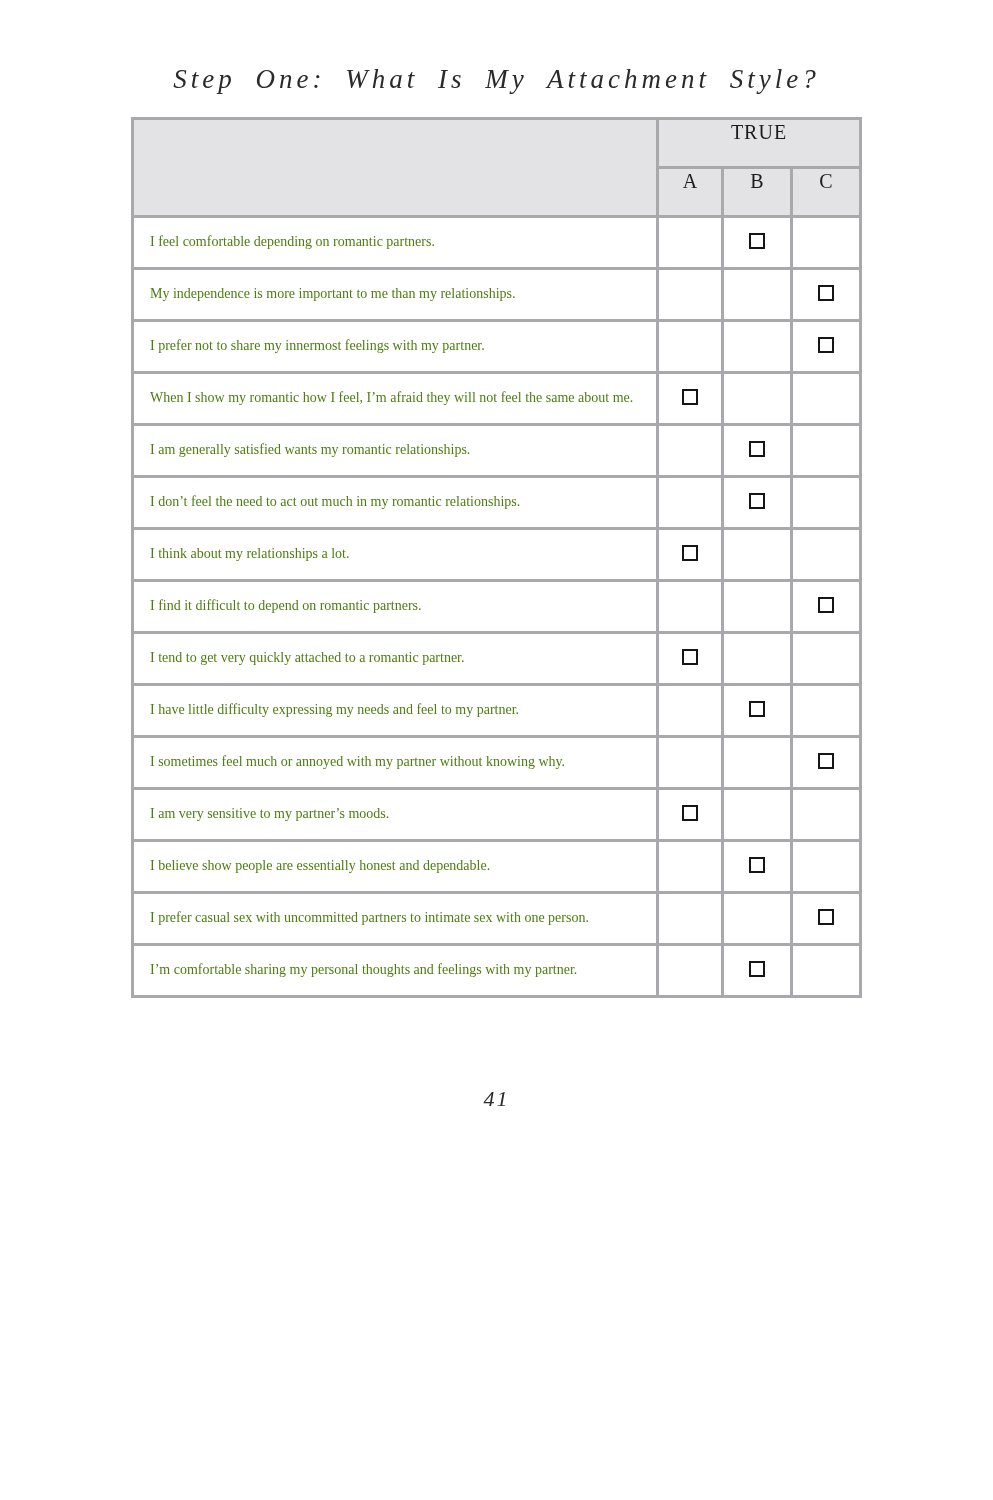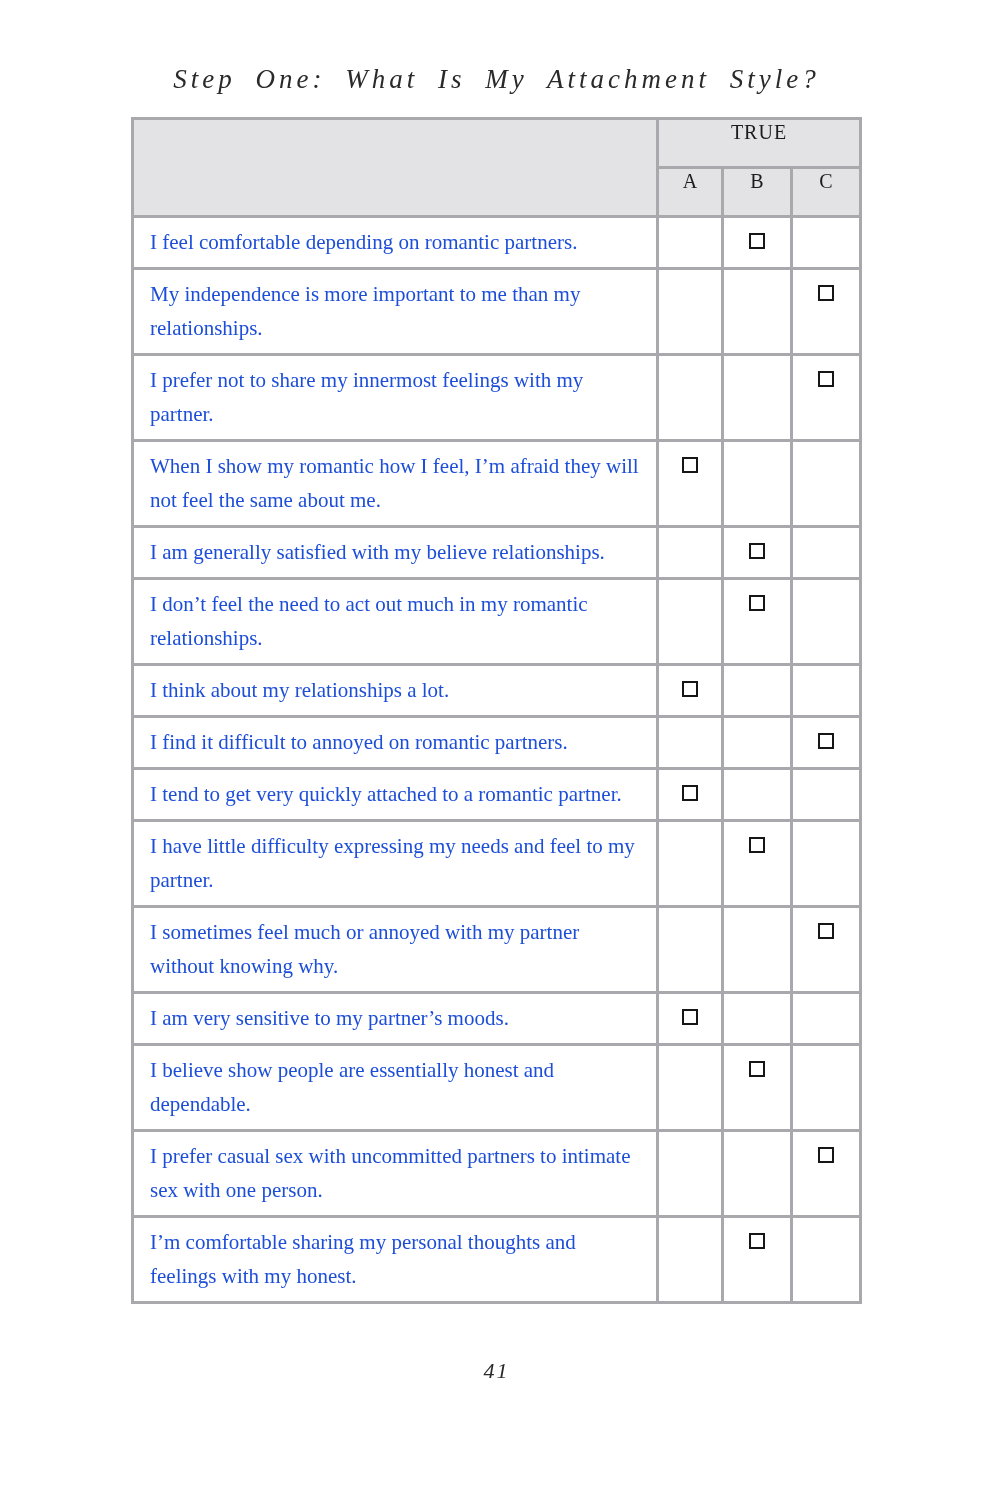--- a/index.html
+++ b/index.html
@@ -59,39 +59,39 @@
     background: #e3e3e6;
     height: 44px;
     text-align: center;
     vertical-align: middle;
     font-weight: 400;
     font-size: 20px;
     color: #1c1c1c;
   }
   td.stmt {
     padding: 7px 14px 8px 16px;
-    font-size: 21px;
+    font-size: 14px;
     line-height: 34px;
     background: #ffffff;
-    color: #1d4ed8;
+    color: #4d7c0f;
   }
   td.chk {
     background: #ffffff;
     text-align: center;
     padding-top: 15px;
   }
   .checkbox {
     display: inline-block;
     width: 12px;
     height: 12px;
     border: 2px solid #161616;
     background: #ffffff;
   }
   .pageno {
-    margin-top: 54px;
+    margin-top: 88px;
     text-align: center;
     font-style: italic;
     font-size: 22px;
     letter-spacing: 2px;
     color: #2a2a2a;
   }
 </style>
 </head>
 <body>
 
@@ -136,39 +136,39 @@
     <td class="chk"></td>
     <td class="chk"><span class="checkbox"></span></td>
   </tr>
         <tr>
     <td class="stmt">When I show my romantic how I feel, I’m afraid they will not feel the same about me.</td>
     <td class="chk"><span class="checkbox"></span></td>
     <td class="chk"></td>
     <td class="chk"></td>
   </tr>
         <tr>
-    <td class="stmt">I am generally satisfied with my believe relationships.</td>
+    <td class="stmt">I am generally satisfied wants my romantic relationships.</td>
     <td class="chk"></td>
     <td class="chk"><span class="checkbox"></span></td>
     <td class="chk"></td>
   </tr>
         <tr>
     <td class="stmt">I don’t feel the need to act out much in my romantic relationships.</td>
     <td class="chk"></td>
     <td class="chk"><span class="checkbox"></span></td>
     <td class="chk"></td>
   </tr>
         <tr>
     <td class="stmt">I think about my relationships a lot.</td>
     <td class="chk"><span class="checkbox"></span></td>
     <td class="chk"></td>
     <td class="chk"></td>
   </tr>
         <tr>
-    <td class="stmt">I find it difficult to annoyed on romantic partners.</td>
+    <td class="stmt">I find it difficult to depend on romantic partners.</td>
     <td class="chk"></td>
     <td class="chk"></td>
     <td class="chk"><span class="checkbox"></span></td>
   </tr>
         <tr>
     <td class="stmt">I tend to get very quickly attached to a romantic partner.</td>
     <td class="chk"><span class="checkbox"></span></td>
     <td class="chk"></td>
     <td class="chk"></td>
   </tr>
@@ -196,21 +196,21 @@
     <td class="chk"><span class="checkbox"></span></td>
     <td class="chk"></td>
   </tr>
         <tr>
     <td class="stmt">I prefer casual sex with uncommitted partners to intimate sex with one person.</td>
     <td class="chk"></td>
     <td class="chk"></td>
     <td class="chk"><span class="checkbox"></span></td>
   </tr>
         <tr>
-    <td class="stmt">I’m comfortable sharing my personal thoughts and feelings with my honest.</td>
+    <td class="stmt">I’m comfortable sharing my personal thoughts and feelings with my partner.</td>
     <td class="chk"></td>
     <td class="chk"><span class="checkbox"></span></td>
     <td class="chk"></td>
   </tr>
       </tbody>
   </table>
 
   <div class="pageno">41</div>
 
 </div>

